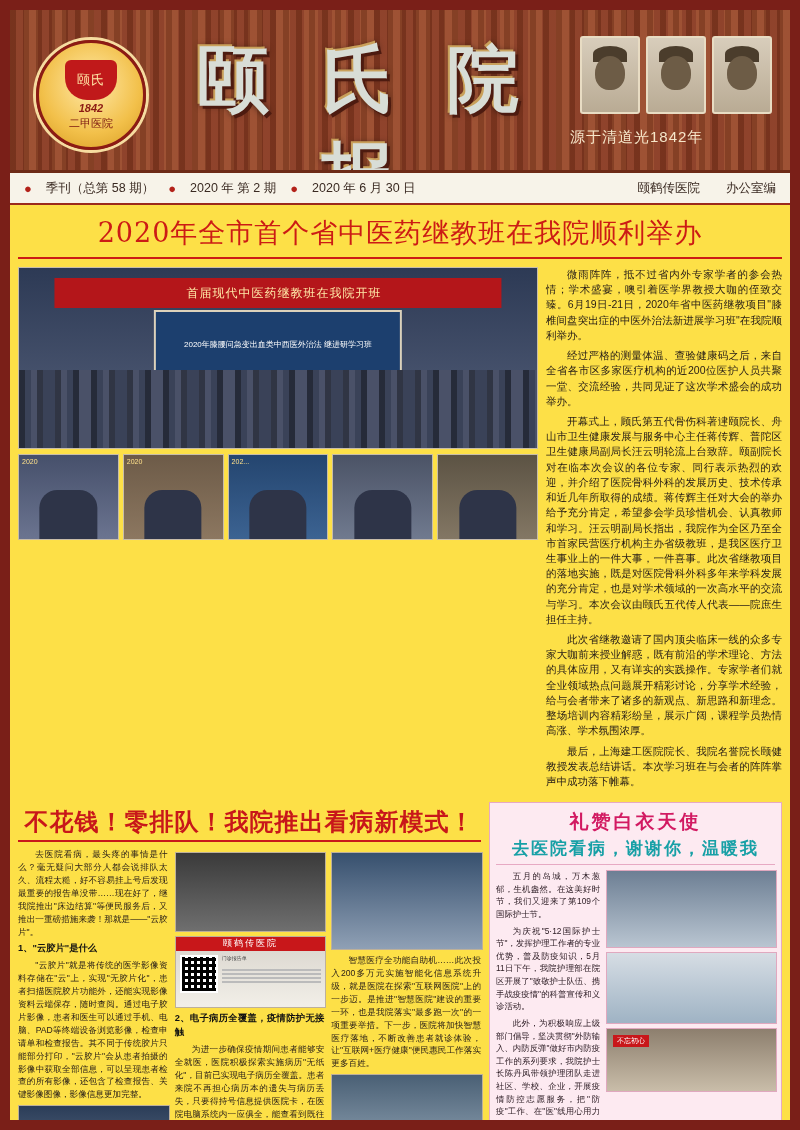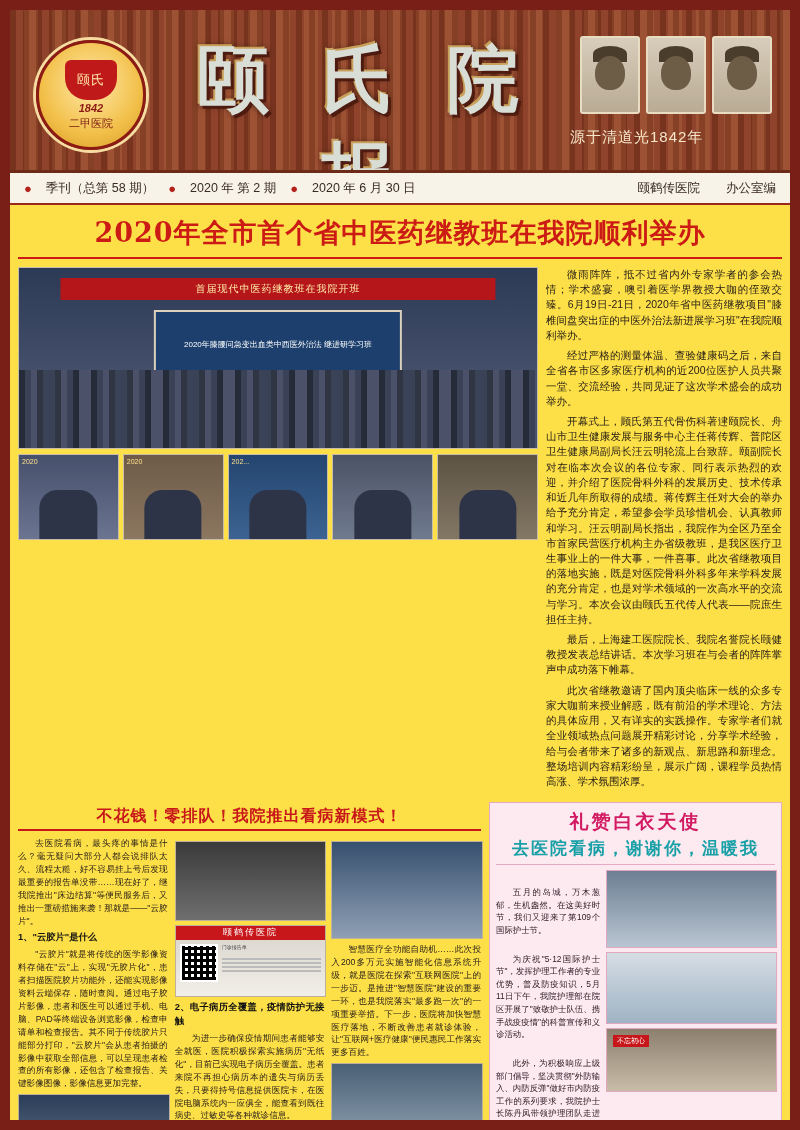--- a/index.html
+++ b/index.html
@@ -35,29 +35,29 @@
         width:30px;height:34px;border-radius:50% 50% 45% 45%;background:#6d5c46;}
   .portrait:before{content:"";position:absolute;left:50%;top:8px;transform:translateX(-50%);
         width:34px;height:16px;border-radius:50% 50% 0 0;background:#4b3d2c;}
   
   .issuebar{height:30px;display:flex;align-items:center;gap:14px;padding:0 14px;
         background:#f7f3e9;border-bottom:2px solid #9b2a1c;font-size:12.5px;color:#3a2a22;}
   .issuebar .dot{color:#b32119;font-size:13px;}
   .issuebar .right{margin-left:auto;display:flex;gap:26px;}
   
   .headline{padding:10px 8px 6px;text-align:center;font-family:"DejaVu Serif","Liberation Serif",serif;
-        font-weight:bold;font-size:27px;color:#cc1b15;letter-spacing:1px;
+        font-weight:normal;font-size:27px;color:#cc1b15;letter-spacing:1px;
         border-bottom:2px solid #cc1b15;margin:0 8px;}
   
   .top{display:flex;gap:8px;padding:8px;}
   .photos{width:520px;}
   .bigphoto{height:180px;background:linear-gradient(#2d3a55,#55607a);position:relative;overflow:hidden;border:1px solid #c8bda9;}
   .bigphoto .banner{position:absolute;left:50%;top:10px;transform:translateX(-50%);
-        width:84%;height:22px;background:#b4161a;color:#ffe9a8;font-size:10px;
-        display:flex;align-items:center;justify-content:center;letter-spacing:1px;}
+        width:84%;height:30px;background:#b4161a;color:#ffe9a8;font-size:12px;
+        display:flex;align-items:center;justify-content:center;letter-spacing:1px;padding-left:12px;}
   .bigphoto .screen{position:absolute;left:50%;top:42px;transform:translateX(-50%);
         width:46%;height:58px;background:#1c3f6e;border:2px solid #dcd2bb;color:#fff;
         font-size:8px;display:flex;align-items:center;justify-content:center;text-align:center;padding:3px;}
   .bigphoto .crowd{position:absolute;left:0;right:0;bottom:0;height:78px;
         background:repeating-linear-gradient(90deg,#3a4258 0 12px,#4a5168 12px 24px);}
   .bigphoto .crowd:after{content:"";position:absolute;inset:0;
         background:repeating-linear-gradient(90deg,rgba(0,0,0,.35) 0 6px,transparent 6px 18px);}
   .thumbrow{display:flex;gap:4px;margin-top:5px;}
   .thumb{flex:1;height:84px;border:1px solid #c8bda9;position:relative;overflow:hidden;
         background:linear-gradient(#46506b,#6b7490);}
@@ -69,40 +69,40 @@
   .thumb4{background:linear-gradient(#4b5366,#707a8f);}
   .thumb5{background:linear-gradient(#5c5344,#837764);}
   .toptext{flex:1;font-size:10.5px;line-height:1.45;color:#241b16;text-align:justify;
         writing-mode:horizontal-tb;}
   .toptext p{margin:0 0 5px;text-indent:2em;}
   
   .midwrap{display:flex;gap:8px;padding:0 8px 8px;}
   .leftcol{width:478px;}
   .rightcol{width:288px;background:#fdeaf1;border:1px solid #e7a9c3;padding:6px;}
   .feature-title{font-family:"DejaVu Serif","Liberation Serif",serif;font-weight:bold;
-        font-size:16px;color:#c8171a;text-align:center;padding:4px 0 2px;letter-spacing:1px;
+        font-size:24px;color:#c8171a;text-align:center;padding:4px 0 2px;letter-spacing:1px;
         border-bottom:2px solid #c8171a;}
   .right-title1{font-family:"DejaVu Serif","Liberation Serif",serif;font-weight:bold;
         font-size:19px;color:#d21a62;text-align:center;letter-spacing:3px;}
   .right-title2{font-family:"DejaVu Serif","Liberation Serif",serif;font-weight:bold;
         font-size:17px;color:#17a0a6;text-align:center;letter-spacing:2px;margin-top:2px;
         border-bottom:1px solid #e7a9c3;padding-bottom:4px;}
   .cols3{display:flex;gap:7px;margin-top:6px;}
   .col{flex:1;font-size:8.6px;line-height:1.5;color:#261c17;text-align:justify;}
   .col p{margin:0 0 4px;text-indent:2em;}
   .col h4{margin:4px 0 3px;font-size:9.3px;color:#111;}
   .ph{width:100%;border:1px solid #bdb09a;margin:4px 0;display:block;}
   .ph-a{height:96px;background:linear-gradient(#2b3d58,#7c8aa2);}
   .ph-b{height:78px;background:linear-gradient(#3a3a3a,#6f6f6f);}
   .ph-c{height:70px;background:linear-gradient(#d8d4cc,#f2efe8);}
   .ph-d{height:96px;background:linear-gradient(#37506e,#8fa0b5);}
   .ph-f{height:96px;background:linear-gradient(#4a6075,#9fb0c0);}
   .rcols{display:flex;gap:6px;margin-top:5px;}
   .rtext{width:104px;font-size:8.4px;line-height:1.5;color:#2a1a22;text-align:justify;}
-  .rtext p{margin:16px 0 4px;text-indent:2em;}
+  .rtext p{margin:0 0 4px;text-indent:2em;}
   .rphotos{flex:1;display:flex;flex-direction:column;gap:4px;}
   .rph{width:100%;border:1px solid #e0a8bf;}
   .rph1{height:76px;background:linear-gradient(#6d7f94,#b9c5d1);}
   .rph2{height:70px;background:linear-gradient(#d6dde4,#9fb3c4);}
   .rph3{height:62px;background:linear-gradient(#8d7f6e,#c9bda9);}
   .bar-red{height:14px;background:#c8171a;color:#fff;font-size:9px;display:flex;
         align-items:center;justify-content:center;letter-spacing:2px;}
   .qr{width:34px;height:34px;background:
         repeating-linear-gradient(90deg,#000 0 3px,#fff 3px 6px),
         repeating-linear-gradient(0deg,#000 0 3px,#fff 3px 6px);
@@ -170,22 +170,22 @@
         </div>
         <div class="thumb thumb5">
           <span class="fig"></span>
         </div>
       </div>
     </div>
     <div class="toptext">
       <p>微雨阵阵，抵不过省内外专家学者的参会热情；学术盛宴，噢引着医学界教授大咖的侄致交臻。6月19日-21日，2020年省中医药继教项目"膝椎间盘突出症的中医外治法新进展学习班"在我院顺利举办。</p>
       <p>经过严格的测量体温、查验健康码之后，来自全省各市区多家医疗机构的近200位医护人员共聚一堂、交流经验，共同见证了这次学术盛会的成功举办。</p>
       <p>开幕式上，顾氏第五代骨伤科著䢖颐院长、舟山市卫生健康发展与服务中心主任蒋传辉、普陀区卫生健康局副局长汪云明轮流上台致辞。颐副院长对在临本次会议的各位专家、同行表示热烈的欢迎，并介绍了医院骨科外科的发展历史、技术传承和近几年所取得的成绩。蒋传辉主任对大会的举办给予充分肯定，希望参会学员珍惜机会、认真教师和学习。汪云明副局长指出，我院作为全区乃至全市首家民营医疗机构主办省级教班，是我区医疗卫生事业上的一件大事，一件喜事。此次省继教项目的落地实施，既是对医院骨科外科多年来学科发展的充分肯定，也是对学术领域的一次高水平的交流与学习。本次会议由颐氏五代传人代表——院庶生担任主持。</p>
+      <p>此次省继教邀请了国内顶尖临床一线的众多专家大咖前来授业解惑，既有前沿的学术理论、方法的具体应用，又有详实的实践操作。专家学者们就全业领域热点问题展开精彩讨论，分享学术经验，给与会者带来了诸多的新观点、新思路和新理念。整场培训内容精彩纷呈，展示广阔，课程学员热情高涨、学术氛围浓厚。</p>
       <p>最后，上海建工医院院长、我院名誉院长颐健教授发表总结讲话。本次学习班在与会者的阵阵掌声中成功落下帷幕。</p>
-      <p>此次省继教邀请了国内顶尖临床一线的众多专家大咖前来授业解惑，既有前沿的学术理论、方法的具体应用，又有详实的实践操作。专家学者们就全业领域热点问题展开精彩讨论，分享学术经验，给与会者带来了诸多的新观点、新思路和新理念。整场培训内容精彩纷呈，展示广阔，课程学员热情高涨、学术氛围浓厚。</p>
     </div>
   </div>
 
   <div class="midwrap">
 
     <div class="leftcol">
       <div class="feature-title">不花钱！零排队！我院推出看病新模式！</div>
       <div class="cols3">
 
         <div class="col">

